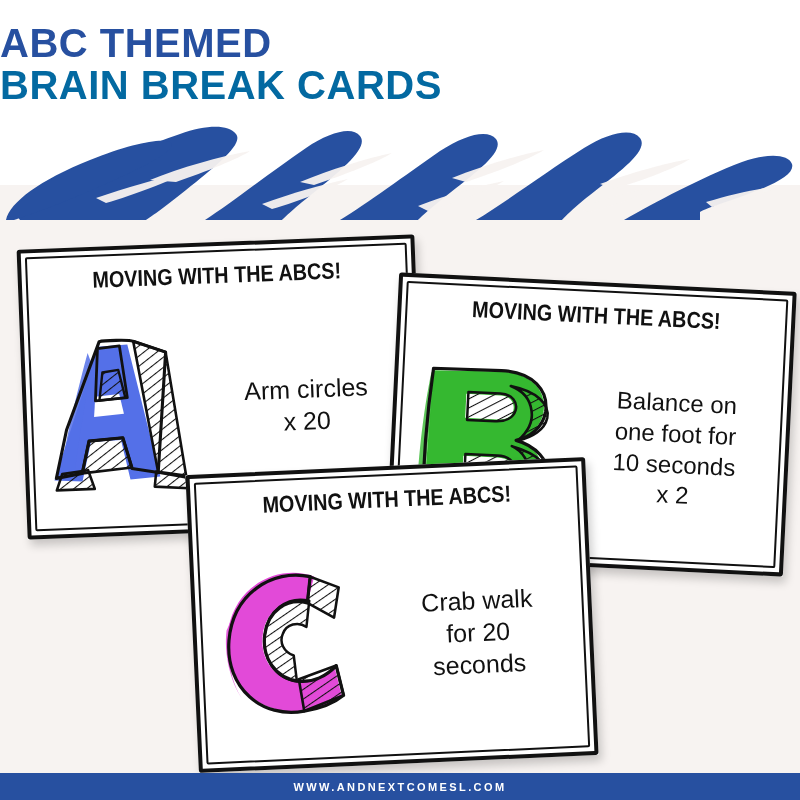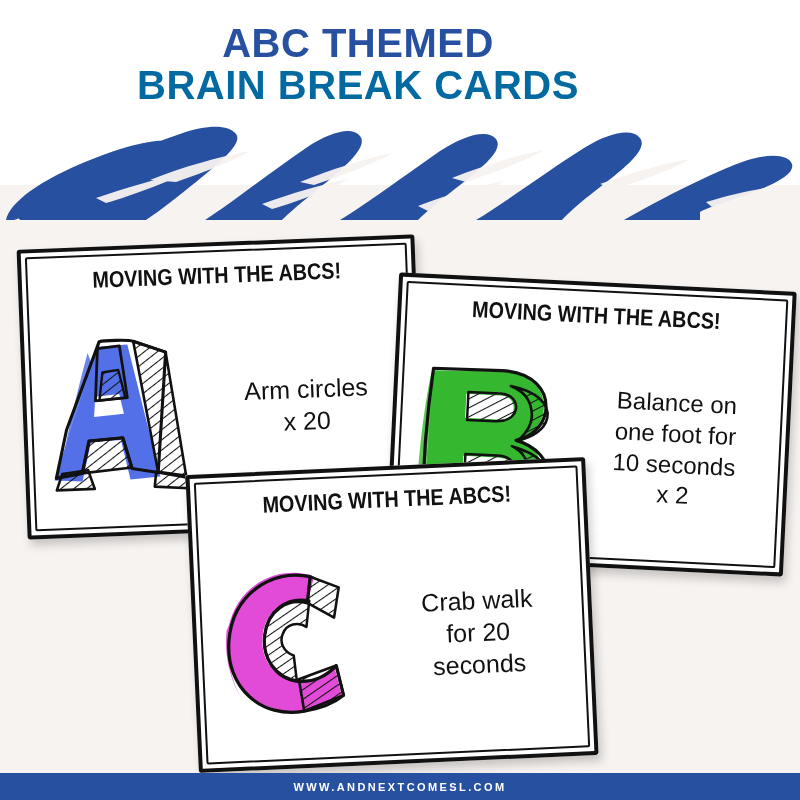--- a/index.html
+++ b/index.html
@@ -13,21 +13,21 @@
     background:#ffffff;
   }
   
   .backdrop{
     position:absolute;left:0;top:185px;width:800px;height:615px;
     background:#f7f3f1;
   }
 
   
   .title-block{
-    position:absolute;left:0;top:22px;width:716px;text-align:center;
+    position:absolute;left:0;top:22px;width:716px;text-align:left;
     z-index:5;
   }
   .title-line{
     display:block;
     font-family:"Liberation Sans", sans-serif;
     font-weight:bold;
     letter-spacing:0.5px;
     line-height:1.06;
   }
   .title-line.l1{font-size:40px;}

